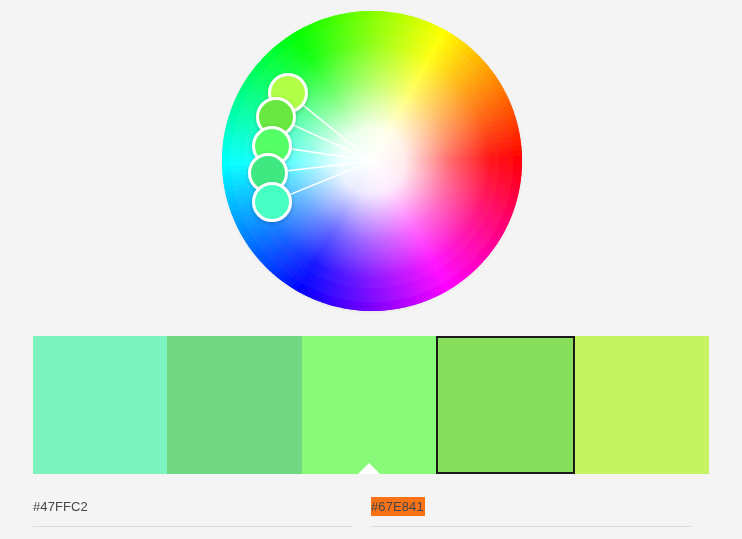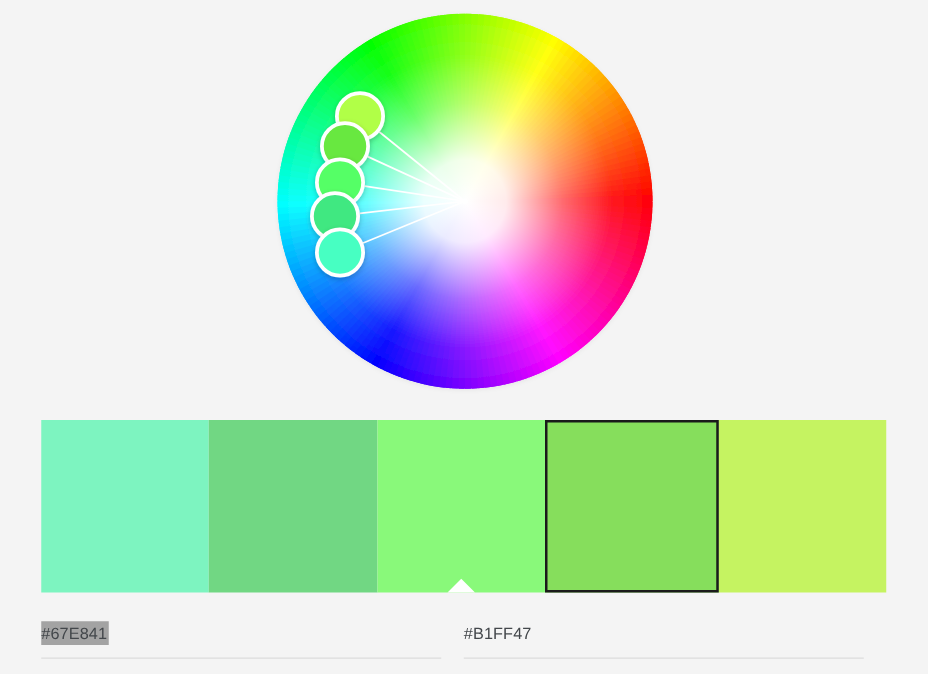--- a/index.html
+++ b/index.html
@@ -86,21 +86,21 @@
   .hex-value {
     display: inline-block;
     font-family: "Liberation Sans", sans-serif;
     font-size: 13px;
     line-height: 17px;
     color: #43474b;
     letter-spacing: 0.1px;
     padding: 1px 1px 1px 0;
   }
   .hex-field.selected .hex-value {
-    background: #a3a3a3;
+    background: #f97316;
   }
 </style>
 </head>
 <body>
 
 <div id="wheel-area">
   <svg id="wheel-svg" width="742" height="325" viewBox="0 0 742 325">
     <defs>
 
       <radialGradient id="whiteCore" cx="0.5" cy="0.5" r="0.5">
@@ -326,15 +326,15 @@
     <div class="swatch" style="background: rgb(125, 244, 192);"></div>
     <div class="swatch" style="background: rgb(113, 215, 131);"></div>
     <div class="swatch" style="background: rgb(137, 249, 122);">
       <div class="swatch-marker"></div>
     </div>
     <div class="swatch selected" style="background: rgb(134, 222, 92);"></div>
     <div class="swatch" style="background: rgb(197, 243, 97);"></div>
   </div>
 
 <div id="hex-row">
+    <div class="hex-field"><span class="hex-value" placeholder="#RRGGBB">#47FFC2</span><div class="hex-underline"></div></div>
     <div class="hex-field selected"><span class="hex-value" placeholder="#RRGGBB">#67E841</span><div class="hex-underline"></div></div>
-    <div class="hex-field"><span class="hex-value" placeholder="#RRGGBB">#B1FF47</span><div class="hex-underline"></div></div>
   </div>
 
 </body></html>

